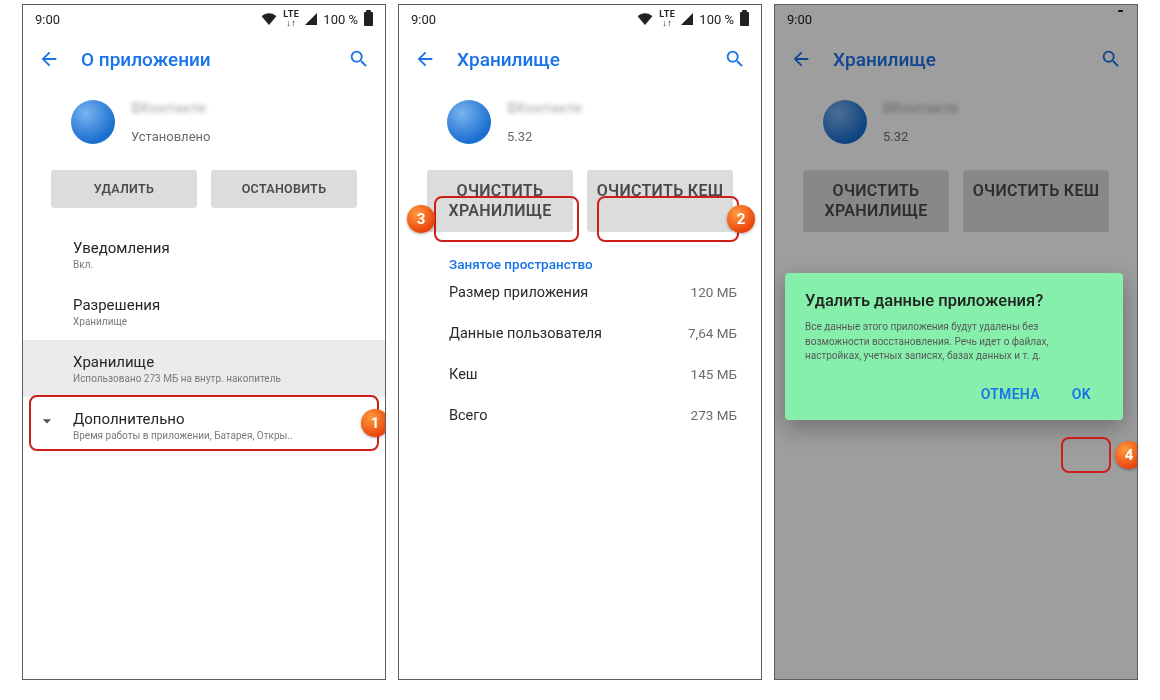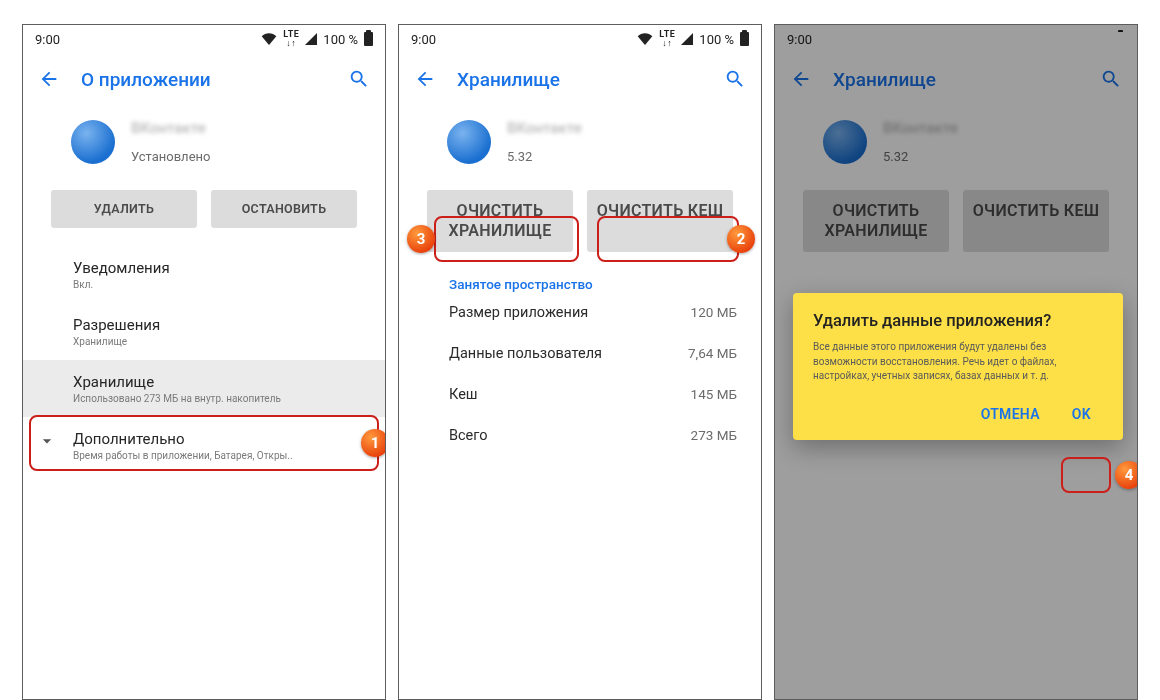--- a/index.html
+++ b/index.html
@@ -1,17 +1,17 @@
 <!DOCTYPE html>
 <html><head>
 <meta charset="utf-8">
 <style>
   * { box-sizing: border-box; margin: 0; padding: 0; font-family: Roboto, "Segoe UI", Arial, sans-serif; }
   body { background: #fff; width: 1160px; height: 700px; overflow: hidden; }
-  .stage { display: flex; gap: 0; width: 1160px; height: 700px; padding: 24px 16px; }
+  .stage { display: flex; gap: 0; width: 1160px; height: 700px; padding: 4px 16px; }
   .phone {
     position: relative;
     flex: 1 1 0;
     height: 676px;
     background: #fff;
     border: 1px solid #5d5d5d;
     margin: 0 6px;
     overflow: hidden;
   }
   .phone.dim::after {
@@ -57,21 +57,21 @@
   
   .co { position:absolute; width:28px;height:28px;border-radius:50%;
         background: radial-gradient(circle at 35% 30%, #ff9a3c, #e8400b 75%);
         color:#fff; font-weight:700; font-size:15px; display:flex;align-items:center;justify-content:center;
         box-shadow:0 1px 3px rgba(0,0,0,.35); z-index:12;}
   
   .sect { padding: 6px 20px 0 50px; color:#1a73e8; font-size:13.5px; font-weight:500;}
   .row2 { display:flex; justify-content:space-between; padding: 12px 24px 12px 50px; font-size:14.5px; color:#2b2b2b;gap:37px;}
   .row2 .val{ color:#6b6b6b; font-size:13.5px;}
   
-  .dialog { position:absolute; left:18px; right:14px; top:268px; background:#fde047; border-radius:4px; padding:18px 20px 10px; z-index:10; box-shadow:0 8px 24px rgba(0,0,0,.3);}
+  .dialog { position:absolute; left:10px; right:14px; top:268px; background:#86efac; border-radius:4px; padding:18px 20px 10px; z-index:10; box-shadow:0 8px 24px rgba(0,0,0,.3);}
   .dialog h3{ font-size:16.5px; font-weight:500; color:#222; margin-bottom:10px;}
   .dialog p{ font-size:10px; color:#5a5a5a; line-height:1.45;}
   .dlgbtns { display:flex; justify-content:flex-end; gap:8px; margin-top:14px;}
   .dlgbtn { color:#1a73e8; font-weight:600; font-size:14px; padding:8px 12px; cursor:pointer; letter-spacing:.3px;}
 </style>
 </head>
 <body>
 
 <div class="stage">
 

